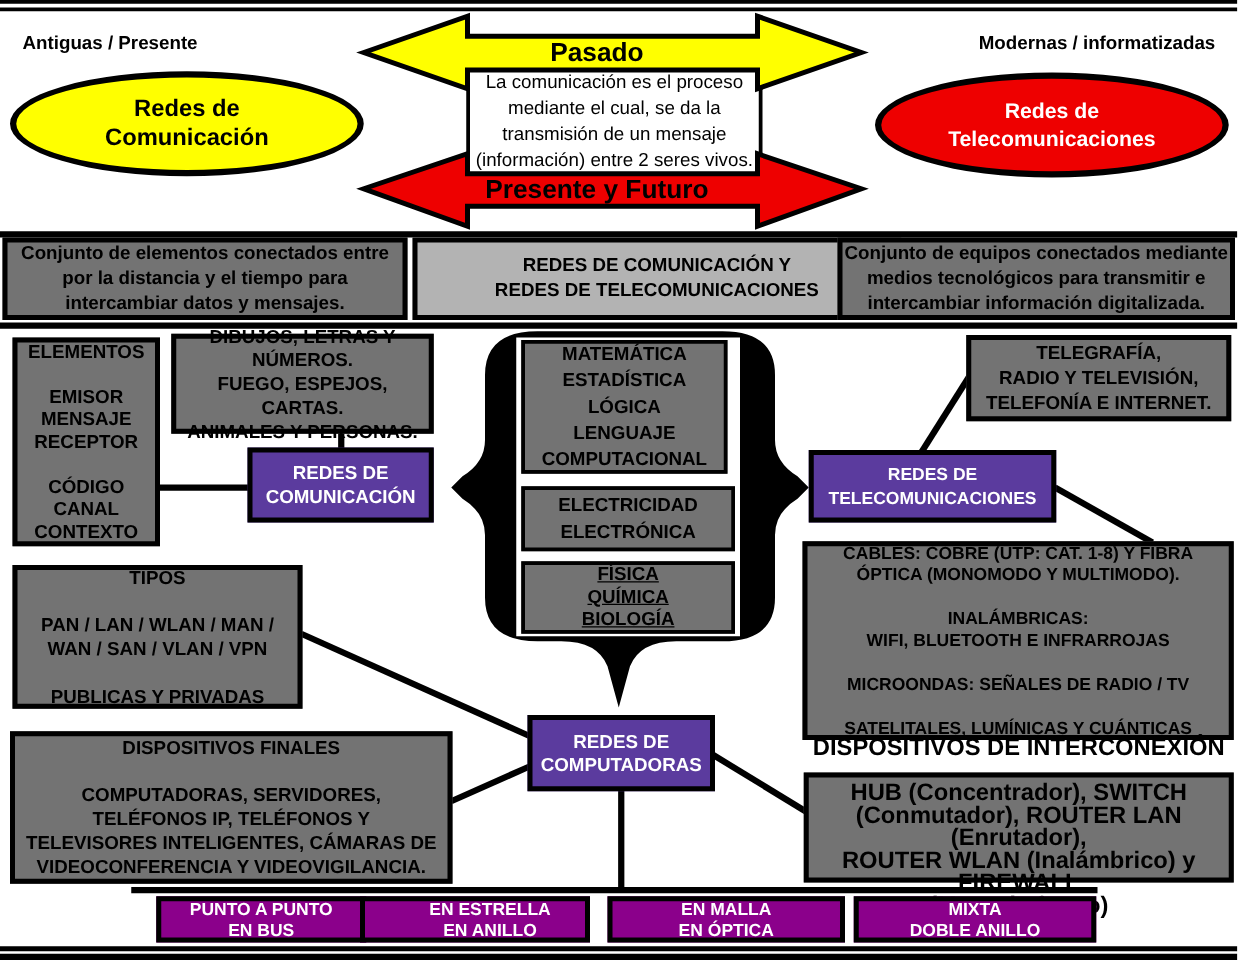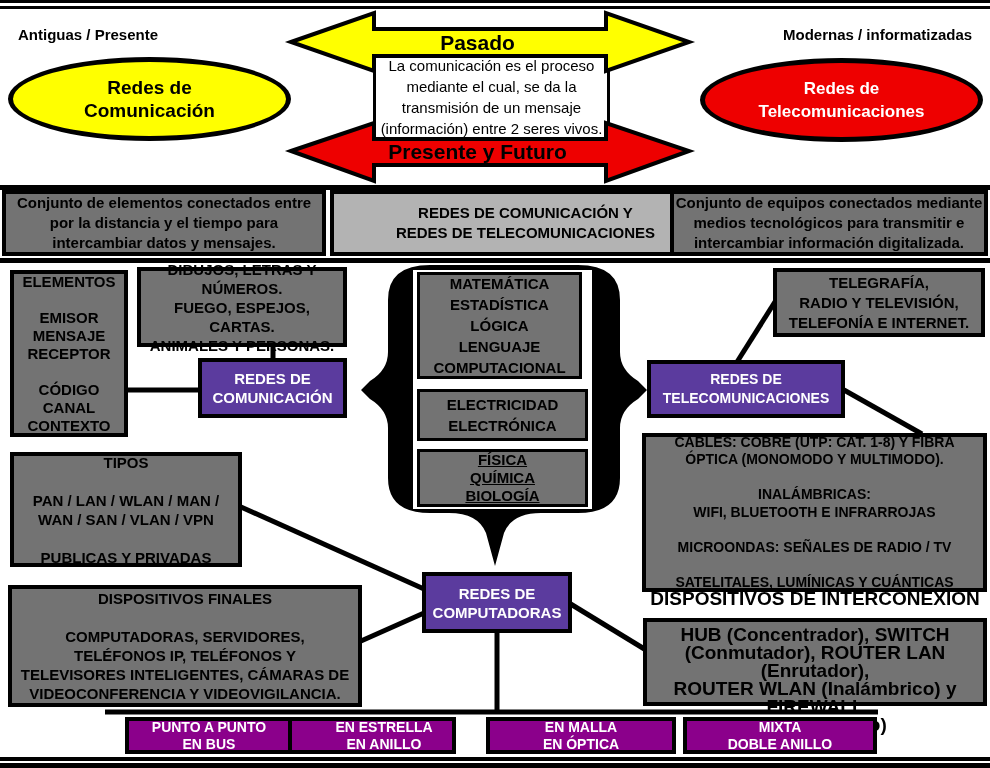--- a/index.html
+++ b/index.html
@@ -149,20 +149,20 @@
 COMPUTADORAS</div>
   <div class="box ml" style="left:643px;top:618px;width:344px;height:88px;font-size:19px;line-height:18px;">DISPOSITIVOS DE INTERCONEXIÓN
 
 HUB (Concentrador), SWITCH
 (Conmutador), ROUTER LAN (Enrutador),
 ROUTER WLAN (Inalámbrico) y FIREWALL
 (Muro de fuego)</div>
 
   <div class="box ml topo" style="left:113px;top:717px;width:168px;height:37px;margin-left:12px;">PUNTO A PUNTO
 EN BUS</div>
-  <div class="box ml topo" style="left:288px;top:717px;width:168px;height:37px;padding-left:24px;">EN ESTRELLA
+  <div class="box ml topo" style="left:288px;top:717px;width:184px;height:37px;padding-left:24px;">EN ESTRELLA
 EN ANILLO</div>
   <div class="box ml topo" style="left:486px;top:717px;width:190px;height:37px;">EN MALLA
 EN ÓPTICA</div>
   <div class="box ml topo" style="left:683px;top:717px;width:194px;height:37px;">MIXTA
 DOBLE ANILLO</div>
 
 </div>
 
 </body></html>

